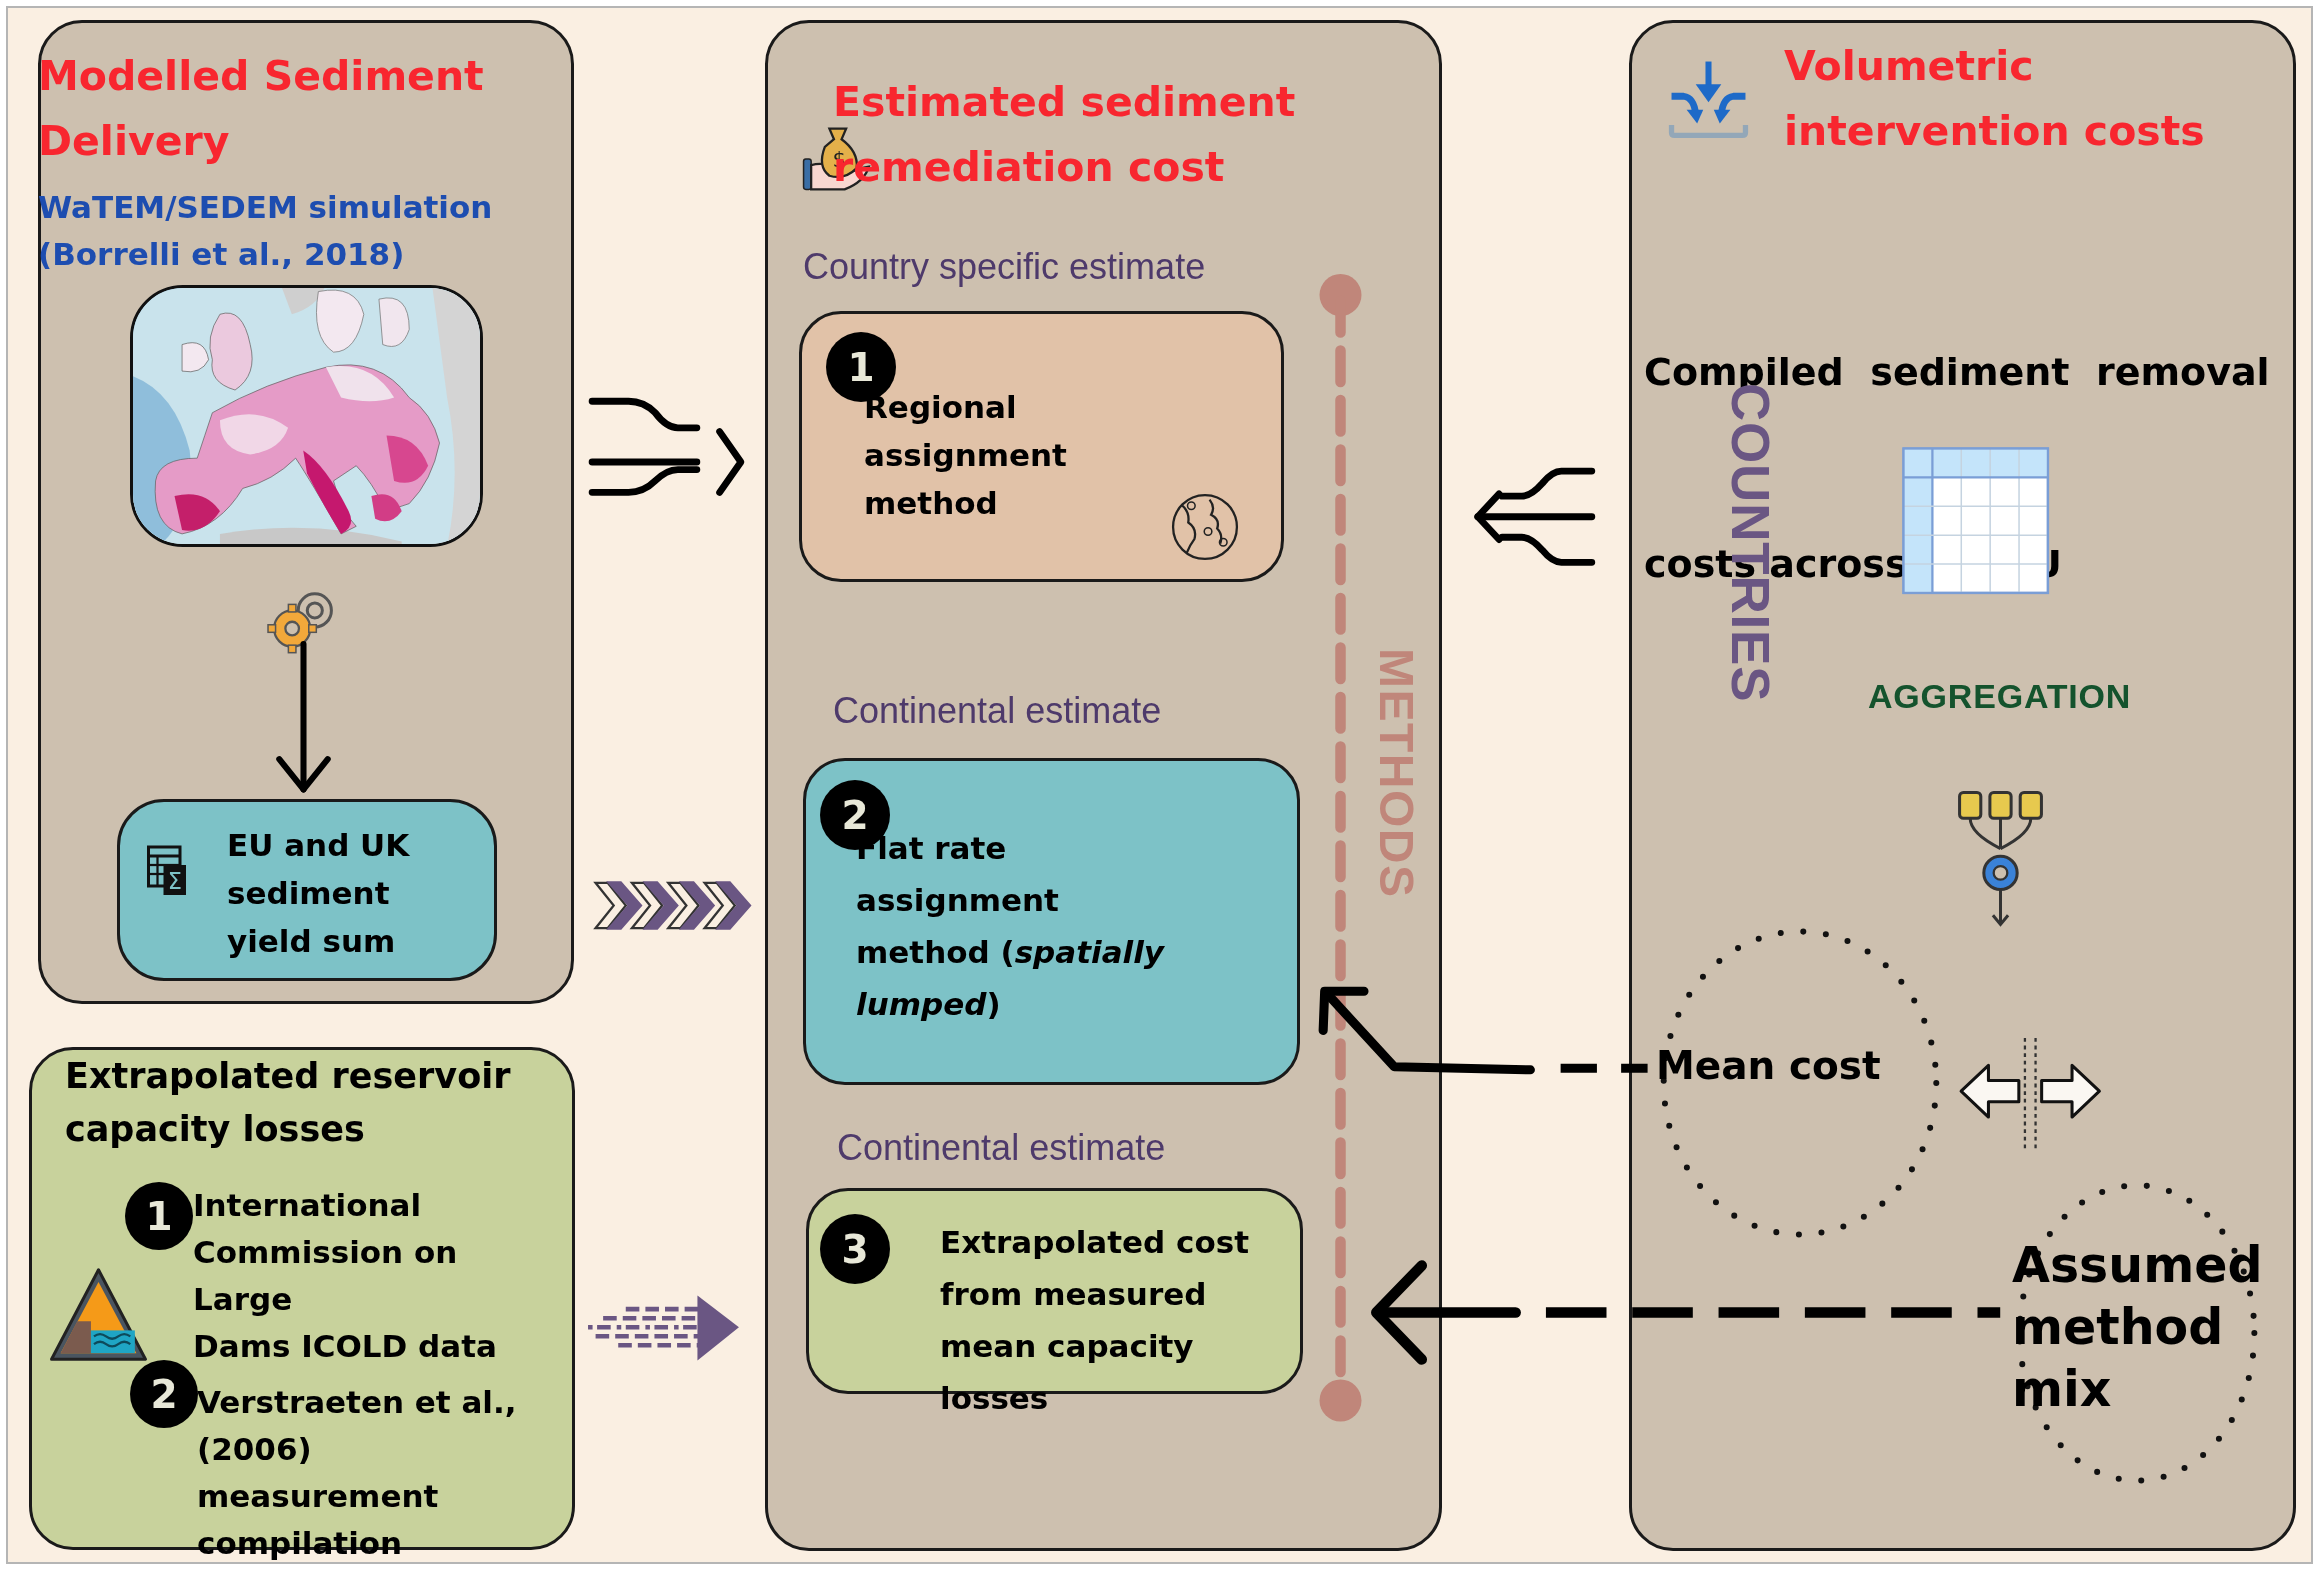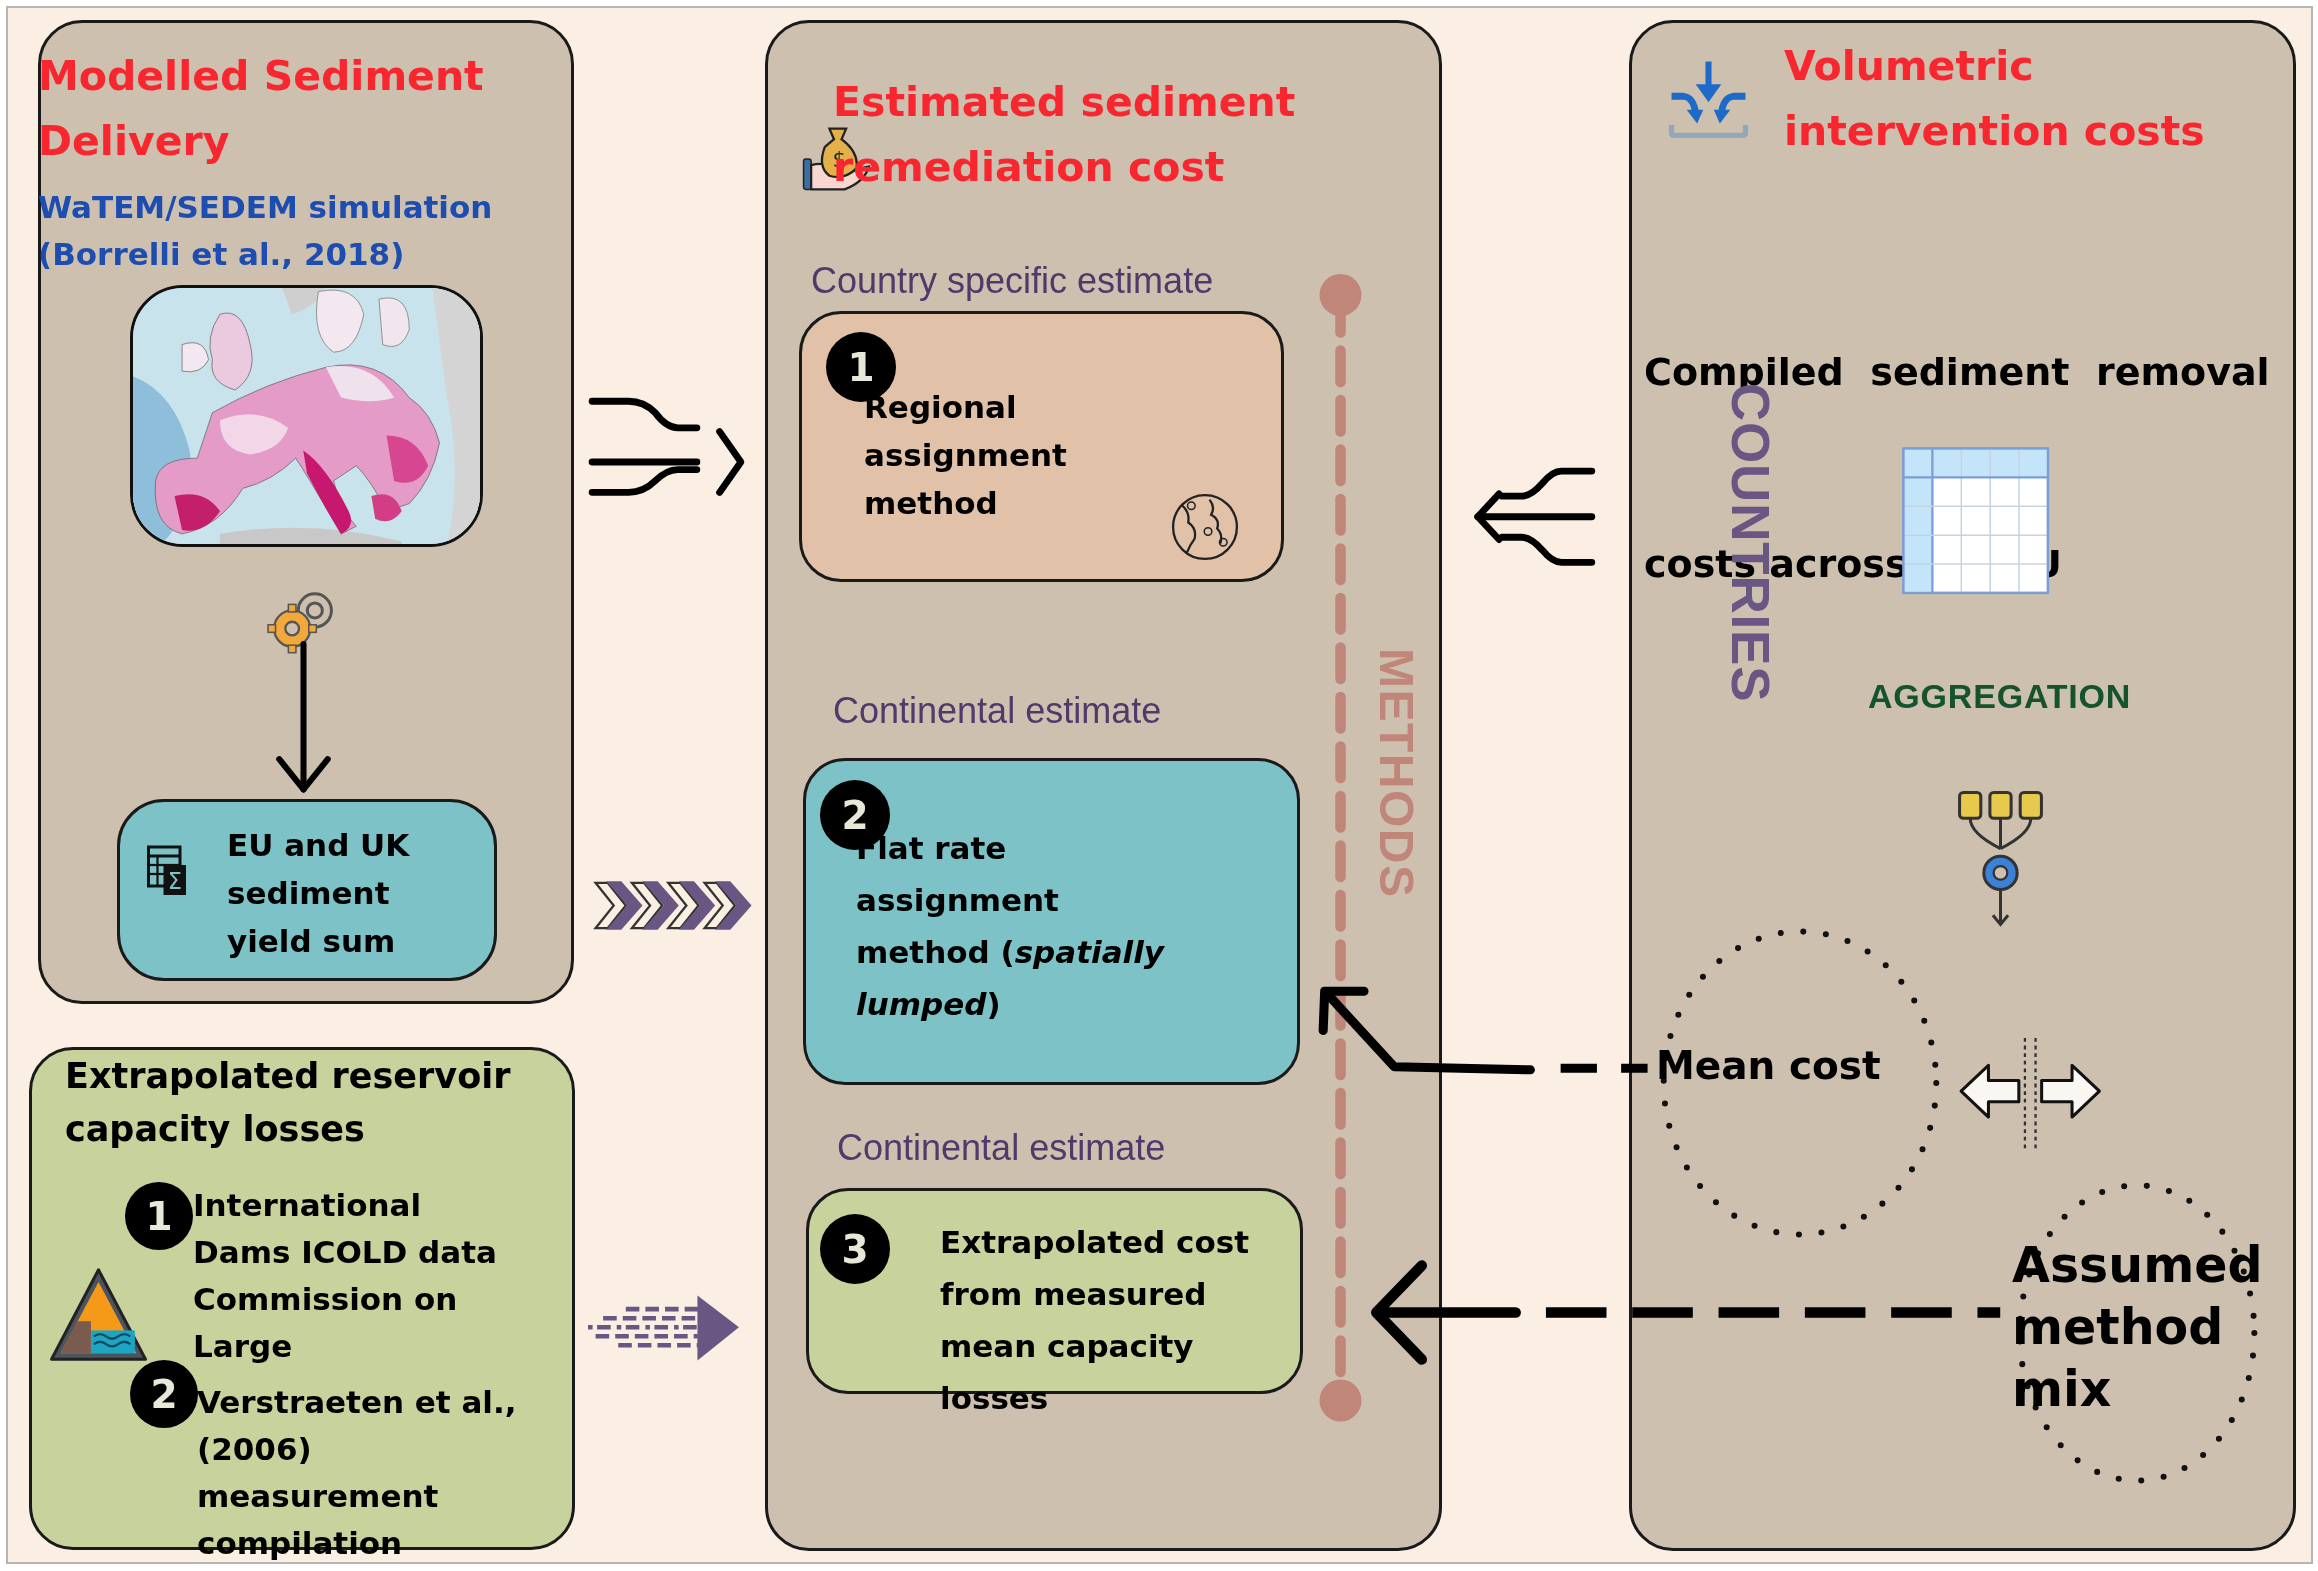--- a/index.html
+++ b/index.html
@@ -97,22 +97,22 @@
 <div class="panel" style="left:29px; top:1047px; width:546px; height:503px; background:#C8D29C;"></div>
 <div class="abs black-bold center" style="left:29px; top:1050px; width:576px; font-size:35px; line-height:53px;padding-left:36px;">
   <div>Extrapolated reservoir</div>
   <div>capacity losses</div>
 </div>
 <div class="num" style="left:125px; top:1182px; width:68px; height:68px;">
     <span>1</span>
   </div>
 <div class="abs black-bold center" style="left:193px; top:1182px; width:364px; line-height:47px;">
   <div>International</div>
+  <div>Commission on Large</div>
   <div>Dams ICOLD data</div>
-  <div>Commission on Large</div>
 </div>
 <svg style="left:47px; top:1265px;" width="103" height="99" viewBox="0 0 136 130">
   <polygon points="68,6 130,124 6,124" fill="#4A5560" stroke="#222" stroke-width="4" stroke-linejoin="round"></polygon>
   <polygon points="68,22 118,116 18,116" fill="#F59A18"></polygon>
   <polygon points="18,116 40,74 58,74 58,116" fill="#7B5B4E"></polygon>
   <rect x="58" y="86" width="58" height="30" fill="#1FA5C4"></rect>
   <path d="M62 94 q8 -6 16 0 t16 0 t16 0" stroke="#0D4A5B" stroke-width="3" fill="none"></path>
   <path d="M62 104 q8 -6 16 0 t16 0 t16 0" stroke="#0D4A5B" stroke-width="3" fill="none"></path>
 </svg>
 <div class="num" style="left:130px; top:1360px; width:68px; height:68px;">
@@ -175,21 +175,21 @@
   <div>remediation cost</div>
 </div>
 
 <svg style="left:1318px; top:265px;" width="45" height="1167" viewBox="0 0 60 1540">
   <circle cx="30" cy="32" r="28" fill="#C0867A"></circle>
   <line x1="30" y1="40" x2="30" y2="1500" stroke="#C0867A" stroke-width="14" stroke-dasharray="42 24" stroke-linecap="round"></line>
   <circle cx="30" cy="1506" r="28" fill="#C0867A"></circle>
 </svg>
 <div class="abs" style="left:1288px; top:762px; transform:rotate(90deg); transform-origin:left top; color:#C0867A; font-weight:bold; font-size:48px; letter-spacing:1.5px; width:242px; margin-left:136px; margin-top:-114px; font-family:'Liberation Sans', sans-serif;">METHODS</div>
 
-<div class="abs purple-sub" style="left:803px; top:260px;margin-left:8px;">Country specific estimate</div>
+<div class="abs purple-sub" style="left:803px; top:246px;">Country specific estimate</div>
 <div class="box" style="left:799px; top:311px; width:485px; height:271px; background:#E1C2A8;"></div>
 <div class="num" style="left:826px; top:332px; width:70px; height:70px;">
     <span>1</span>
   </div>
 <div class="abs black-bold center" style="left:864px; top:383px; width:326px;">
   <div>Regional</div>
   <div>assignment</div>
   <div>method</div>
 </div>
 <svg style="left:1167px; top:489px;" width="76" height="76" viewBox="0 0 100 100">

